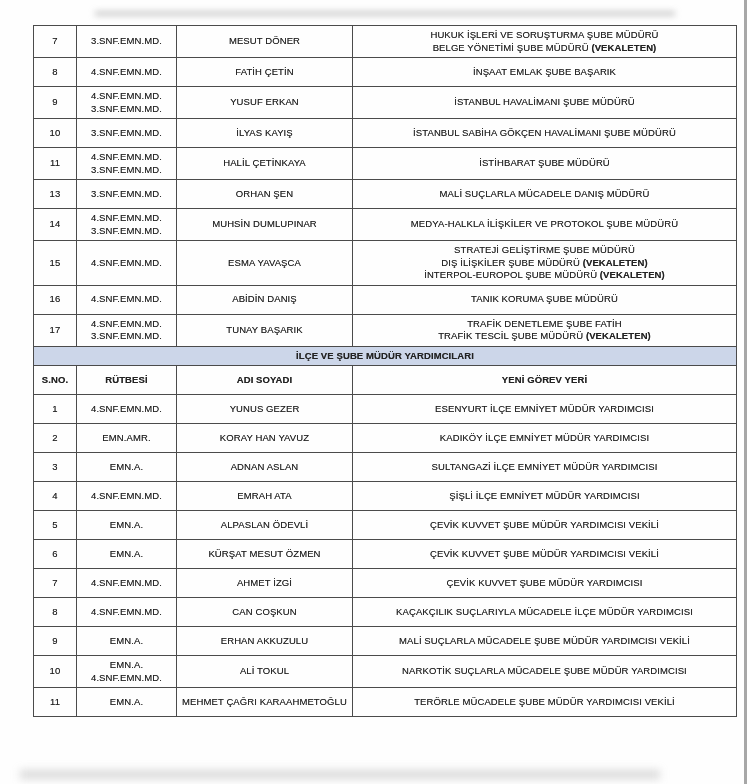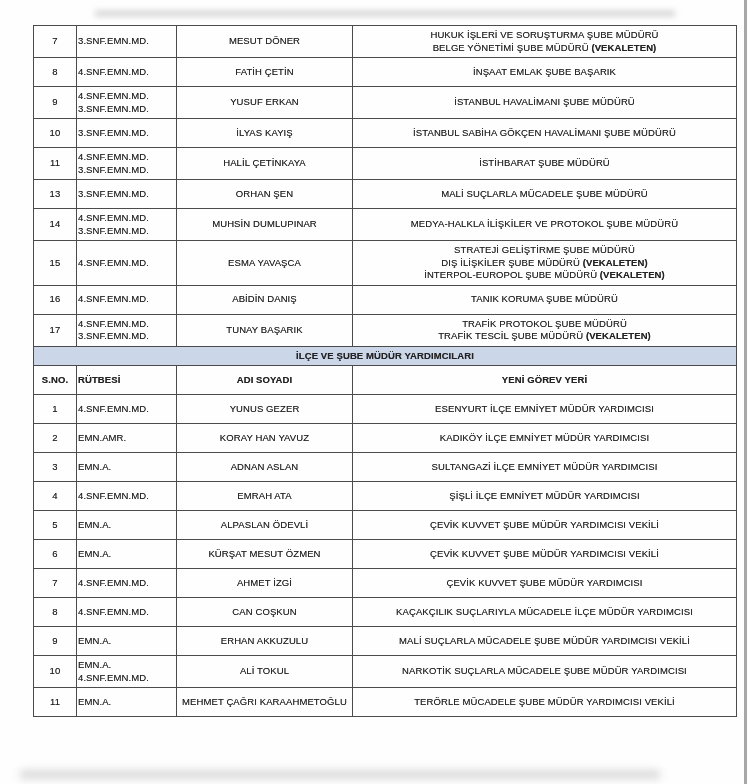--- a/index.html
+++ b/index.html
@@ -40,21 +40,21 @@
     color: var(--text, #232323);
     vertical-align: middle;
     padding: 3px 4px;
     text-shadow: 0 0 0.6px rgba(55,55,55,0.65);
     letter-spacing: 0.1px;
     overflow: hidden;
     white-space: nowrap;
   }
   tr { height: 29px; }
   .c-no   { text-align: center; padding: 3px 1px; }
-  .c-rank { padding: 3px 1px; }
+  .c-rank { text-align: center; padding: 3px 1px; }
   .c-name { text-align: center; }
   .c-duty { text-align: center; }
   .c-duty b, .c-duty .bold { font-weight: bold; }
   tr.section-band { height: 16px; }
   tr.section-band td {
     background: var(--band, #ccd6e9);
     text-align: center;
     font-weight: bold;
   }
   tr.head-row { height: 29px; }
@@ -127,21 +127,21 @@
             <div>İSTİHBARAT ŞUBE MÜDÜRÜ</div>
           </td>
         </tr>
         <tr>
           <td class="c-no">13</td>
           <td class="c-rank">
             <div>3.SNF.EMN.MD.</div>
           </td>
           <td class="c-name">ORHAN ŞEN</td>
           <td class="c-duty">
-            <div>MALİ SUÇLARLA MÜCADELE ŞUBE MÜDÜRÜ</div>
+            <div>MALİ SUÇLARLA MÜCADELE DANIŞ MÜDÜRÜ</div>
           </td>
         </tr>
         <tr>
           <td class="c-no">14</td>
           <td class="c-rank">
             <div>4.SNF.EMN.MD.</div>
             <div>3.SNF.EMN.MD.</div>
           </td>
           <td class="c-name">MUHSİN DUMLUPINAR</td>
           <td class="c-duty">
@@ -171,21 +171,21 @@
           </td>
         </tr>
         <tr>
           <td class="c-no">17</td>
           <td class="c-rank">
             <div>4.SNF.EMN.MD.</div>
             <div>3.SNF.EMN.MD.</div>
           </td>
           <td class="c-name">TUNAY BAŞARIK</td>
           <td class="c-duty">
-            <div>TRAFİK PROTOKOL ŞUBE MÜDÜRÜ</div>
+            <div>TRAFİK DENETLEME ŞUBE FATİH</div>
             <div>TRAFİK TESCİL ŞUBE MÜDÜRÜ <b class="bold">(VEKALETEN)</b></div>
           </td>
         </tr>
       </tbody>
     <tbody>
       <tr class="section-band">
         <td colspan="4">İLÇE VE ŞUBE MÜDÜR YARDIMCILARI</td>
       </tr>
       <tr class="head-row">
         <td class="c-no">S.NO.</td>

